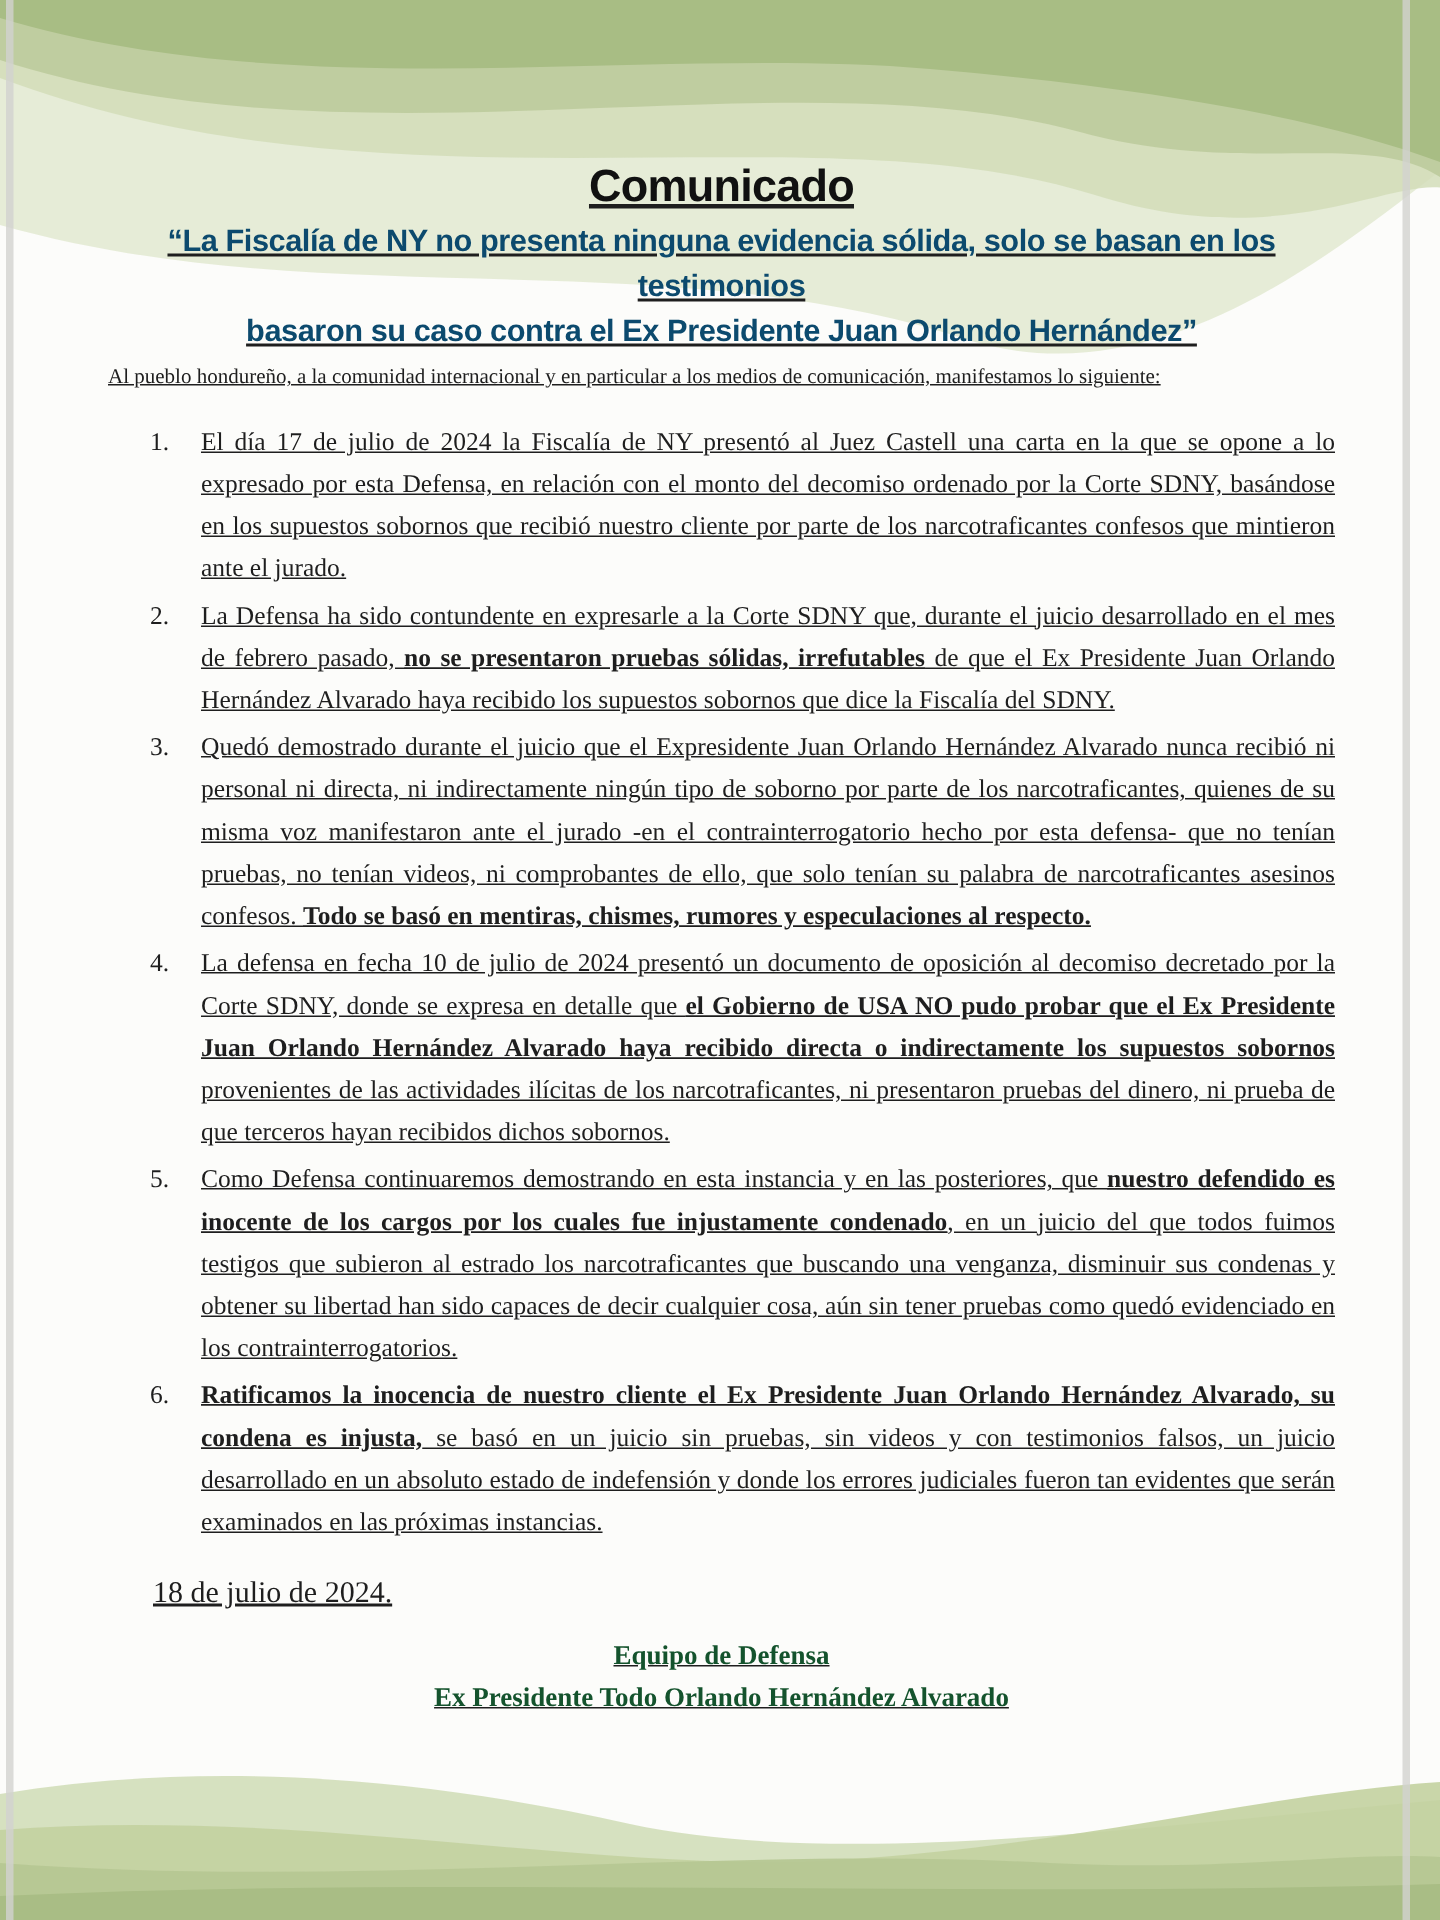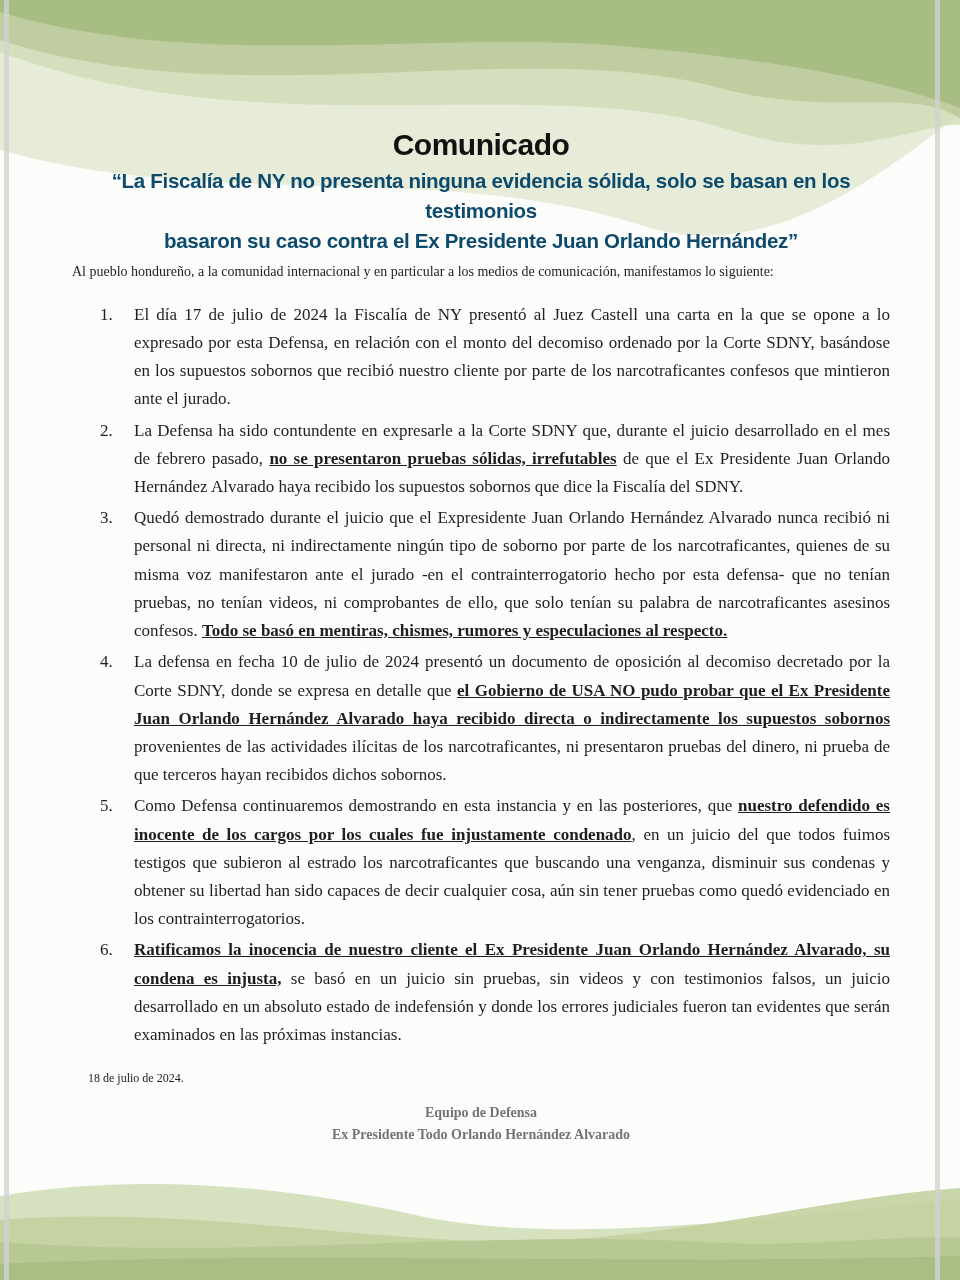--- a/index.html
+++ b/index.html
@@ -12,21 +12,21 @@
     color:#1e1e1e;
   }
   .wave-svg{position:absolute;left:0;width:960px;display:block;}
   .wave-top{top:0;height:238px;}
   .wave-bottom{bottom:0;height:142px;}
   .edge{position:absolute;top:0;bottom:0;width:5px;background:#d2d2cf;opacity:.8;}
   .edge-left{left:4px;}
   .edge-right{right:20px;}
   .content{
     position:absolute;
-    top:128px;left:72px;width:818px;
+    top:108px;left:72px;width:818px;text-decoration:underline;
   }
   .doc-title{
     font-family:"Liberation Sans", sans-serif;
     font-weight:700;
     font-size:30px;
     letter-spacing:-0.5px;
     text-align:center;
     margin:0 0 4px 0;
     color:#111;
   }
@@ -58,30 +58,30 @@
     position:absolute;
     left:28px;top:0;
   }
   .emph{
     font-weight:700;
     text-decoration:underline;
     margin-top:39px;
   }
   .doc-date{
     margin-top:22px;
-    margin-left:16px;
-    font-size:12px;
+    margin-left:30px;
+    font-size:20px;
   }
   .signature{
     margin-top:16px;
     text-align:center;
     font-weight:700;
-    font-size:14px;
+    font-size:18px;
     line-height:1.55;
-    color:#737373;
+    color:#14532d;
   }
 </style>
 </head>
 <body>
 
 <div class="page">
 
   <svg class="wave-svg wave-top" viewBox="0 0 960 238" preserveAspectRatio="none">
     <path opacity="0.9" d="M0,150 C220,212 440,158 650,228 C770,262 880,176 960,114 L960,0 L0,0 Z" fill="#e3ead3"></path>
     <path opacity="0.85" d="M0,52 C260,150 540,70 730,130 C850,168 920,122 960,125 L960,0 L0,0 Z" fill="#d2ddb8"></path>

